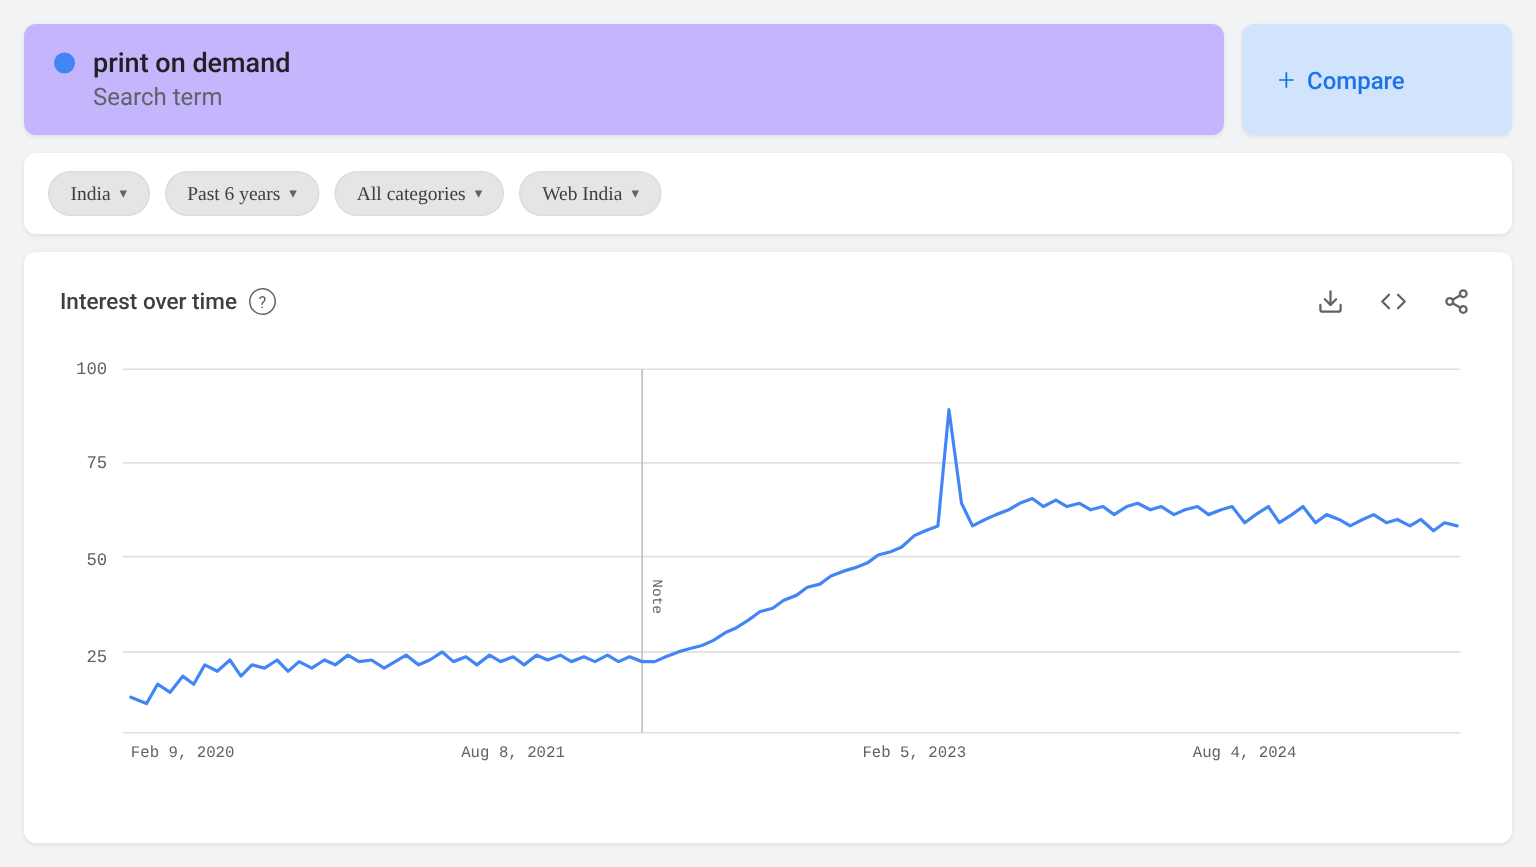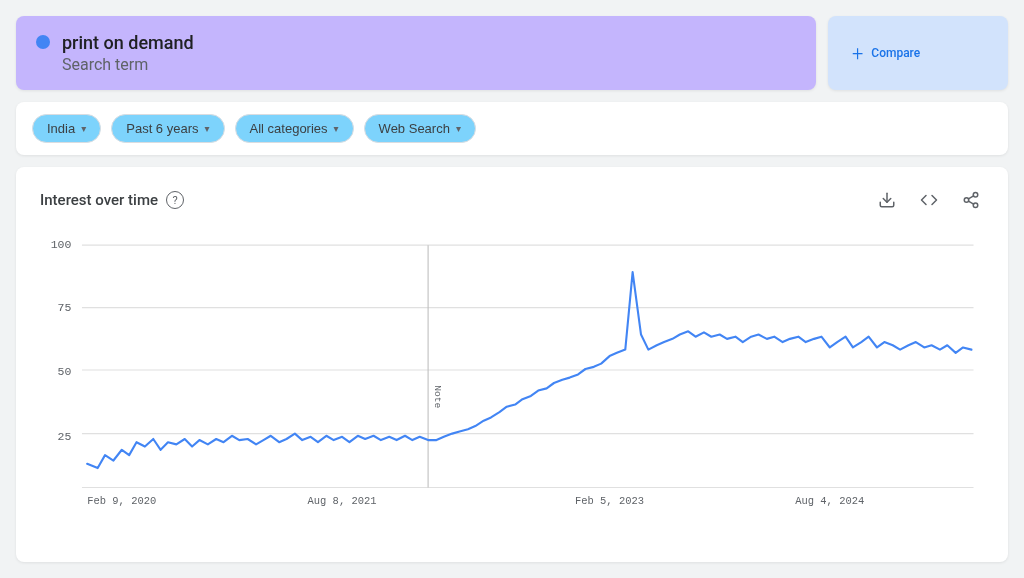--- a/index.html
+++ b/index.html
@@ -68,21 +68,21 @@
       box-shadow: 0 1px 3px rgba(0,0,0,0.08);
     }
 
     .compare-plus {
       font-size: 20px;
       color: #1a73e8;
       font-weight: 300;
     }
 
     .compare-label {
-      font-size: 12px;
+      font-size: 16px;
       color: #1a73e8;
       font-weight: 500;
     }
 
     
     .filters-row {
       display: flex;
       gap: 10px;
       background: #fff;
       border-radius: 8px;
@@ -91,25 +91,25 @@
       align-items: center;
     }
 
     .filter-btn {
       display: flex;
       align-items: center;
       gap: 6px;
       padding: 6px 14px;
       border: 1px solid #dadce0;
       border-radius: 20px;
-      background: #7dd3fc;
+      background: #e5e5e5;
       cursor: pointer;
       font-size: 13px;
       color: #3c4043;
-      font-family: Liberation Sans, sans-serif;
+      font-family: Liberation Serif, serif;
     }
 
     .filter-chevron {
       font-size: 10px;
       color: #5f6368;
     }
 
     
     .chart-card {
       background: #fff;
@@ -205,21 +205,21 @@
   </button>
   <button class="filter-btn">
     <span>Past 6 years</span>
     <span class="filter-chevron">▾</span>
   </button>
   <button class="filter-btn">
     <span>All categories</span>
     <span class="filter-chevron">▾</span>
   </button>
   <button class="filter-btn">
-    <span>Web Search</span>
+    <span>Web India</span>
     <span class="filter-chevron">▾</span>
   </button>
 </div>
 
 <div class="chart-card">
   <div class="chart-header">
     <div class="chart-title-row">
       <span class="chart-title">Interest over time</span>
       <div class="help-icon">?</div>
     </div>

